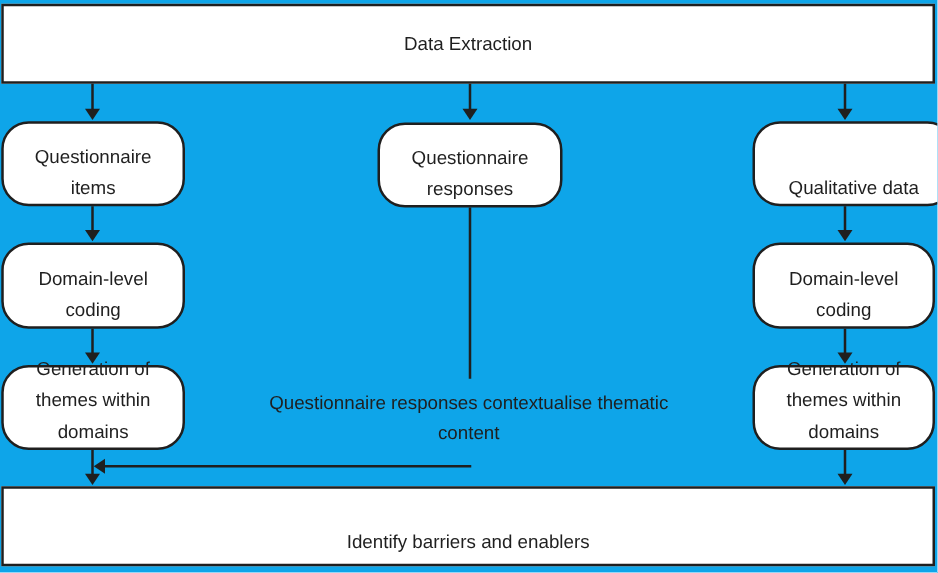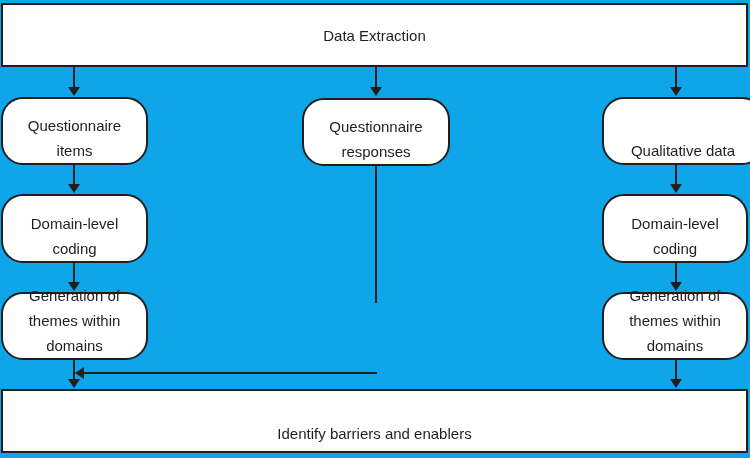--- a/index.html
+++ b/index.html
@@ -88,20 +88,22 @@
   <div class="box pad-top" style="left:602px; top:292px; width:146px; height:68px;">
     <span class="lbl">Generation of
 themes within
 domains</span>
   </div>
 
   <div class="box bottom-nudge" style="left:1px; top:389px; width:747px; height:64px;">
     <span class="lbl">Identify barriers and enablers</span>
   </div>
 
+  <div class="annotation">Questionnaire responses contextualise thematic
+content</div>
 
   <div class="vline" style="left:73px; top:67px; height:21px;"></div>
   <div class="head-down" style="left:68px; top:87px;"></div>
 
   <div class="vline" style="left:375px; top:67px; height:21px;"></div>
   <div class="head-down" style="left:370px; top:87px;"></div>
 
   <div class="vline" style="left:675px; top:67px; height:21px;"></div>
   <div class="head-down" style="left:670px; top:87px;"></div>
 

